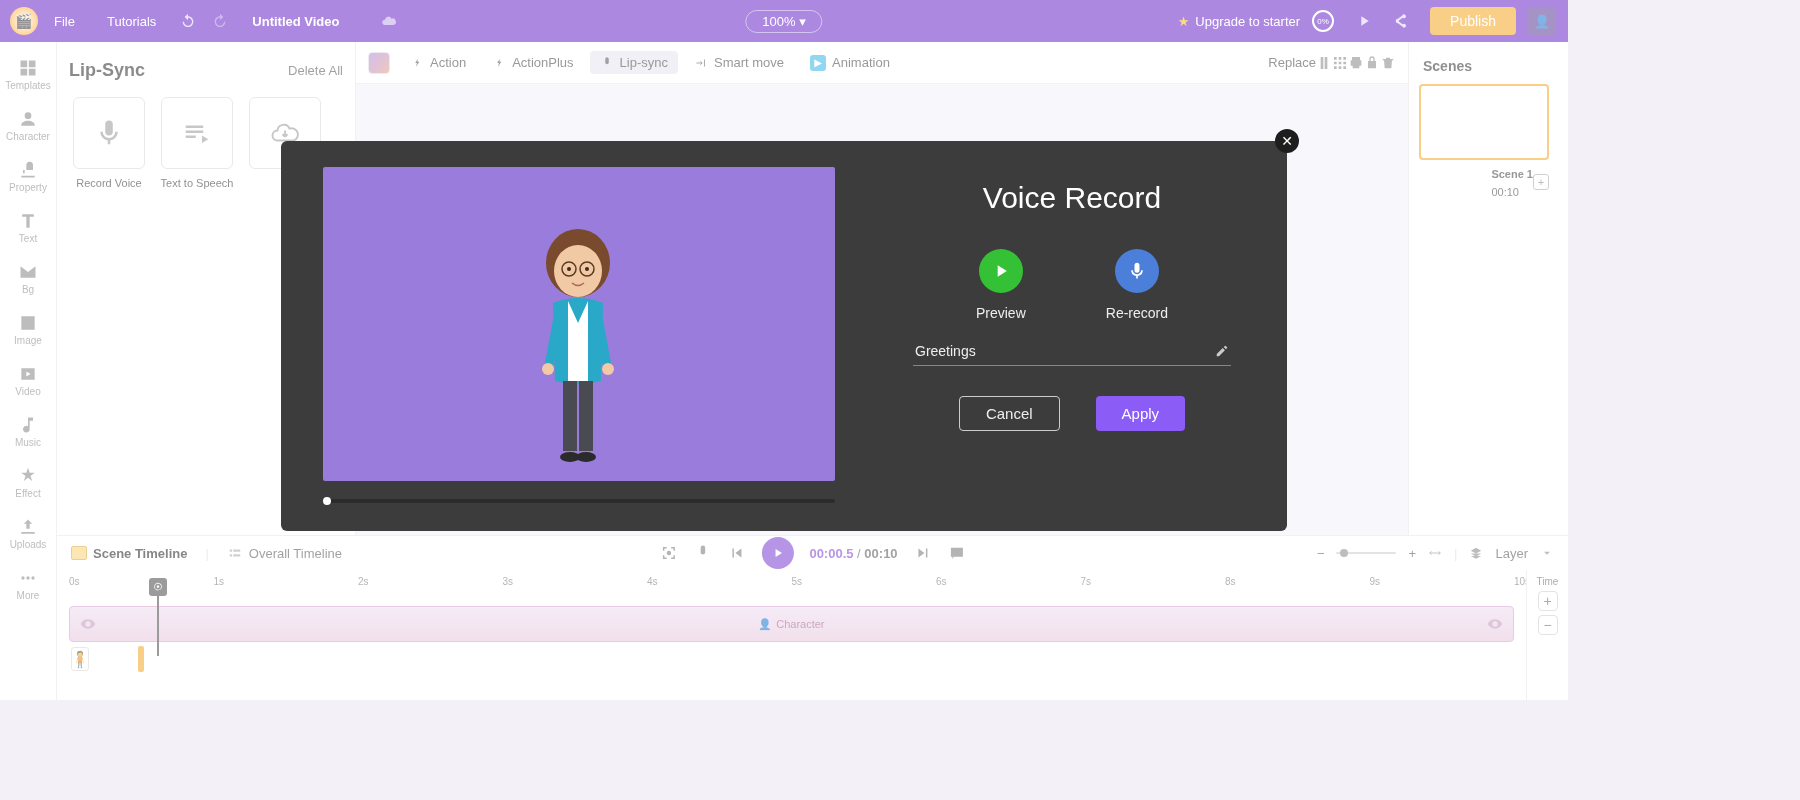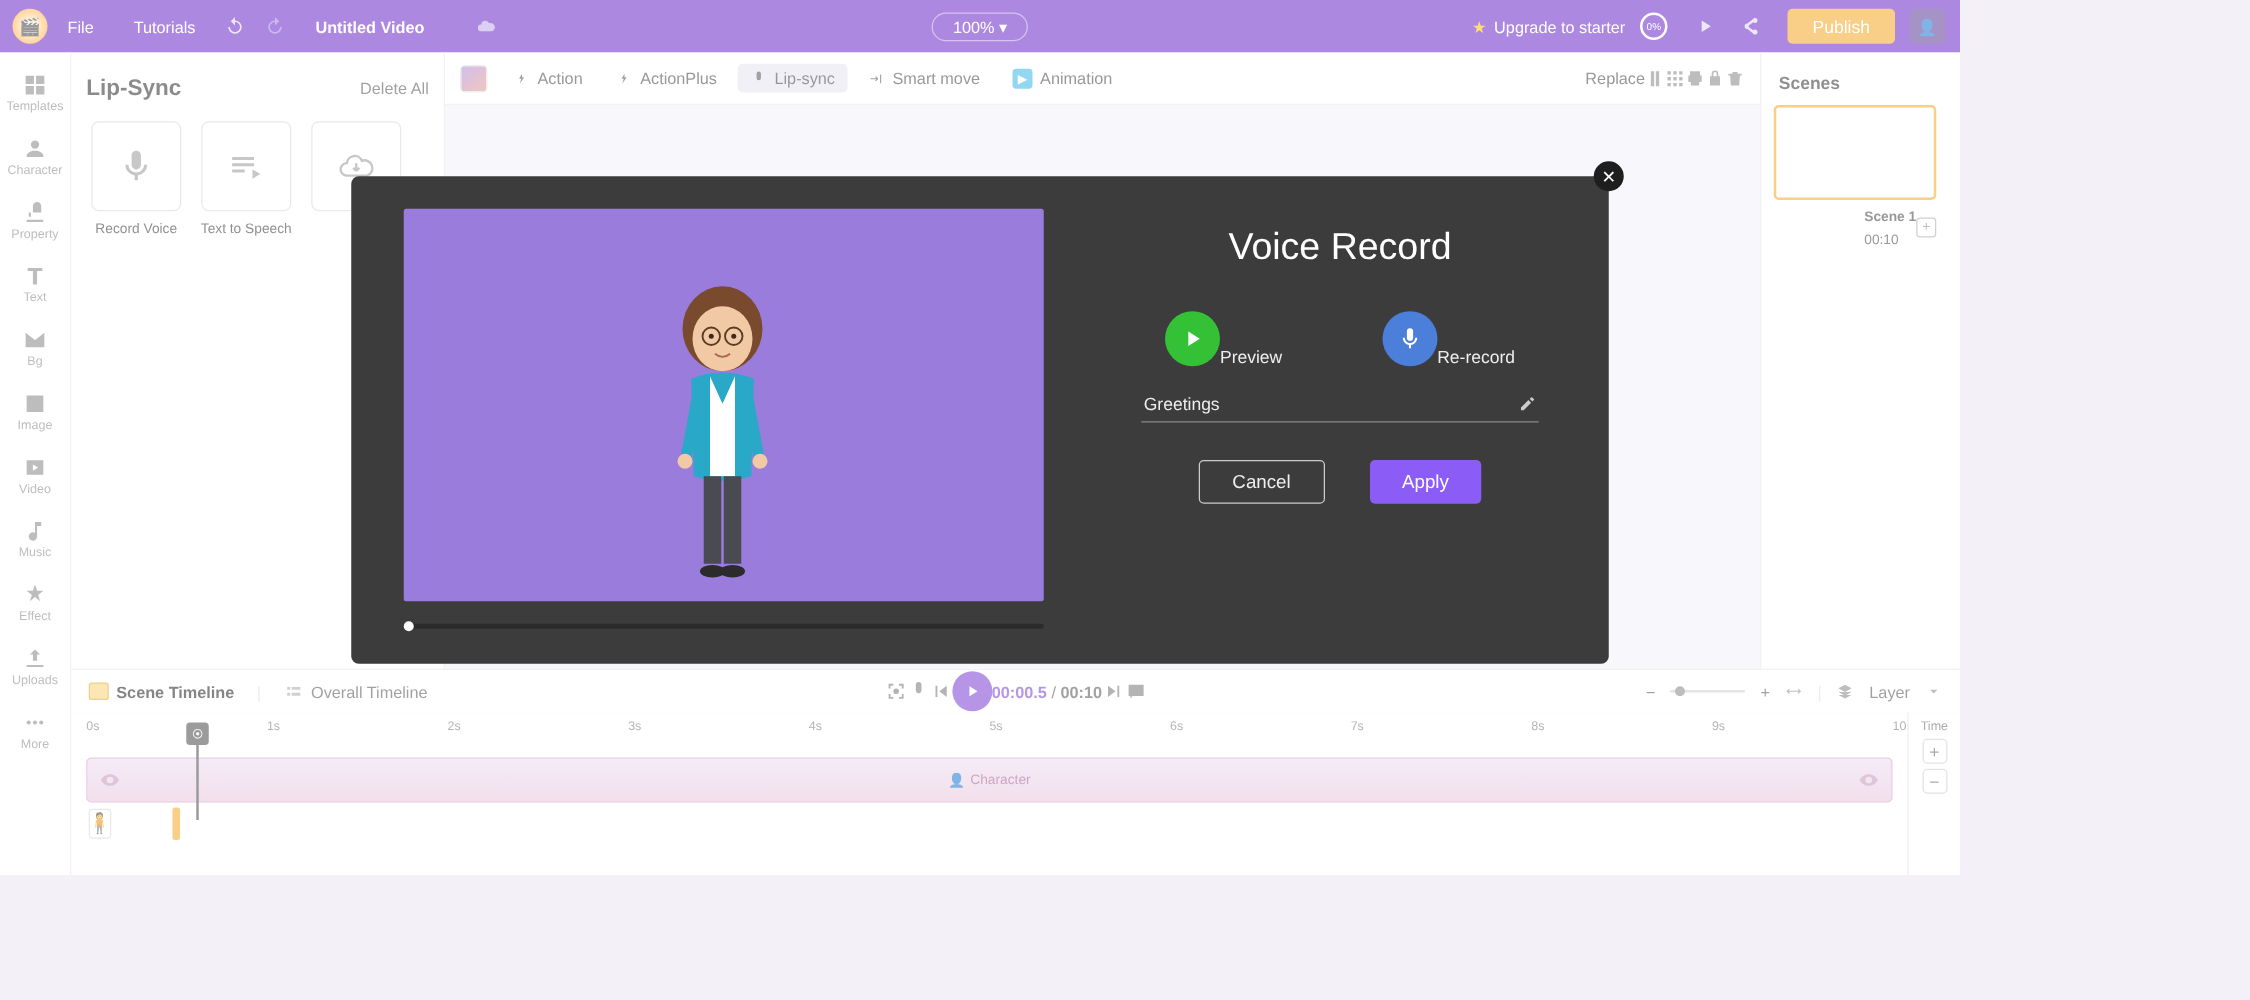--- a/index.html
+++ b/index.html
@@ -57,21 +57,21 @@
 .scene-meta{display:flex;justify-content:flex-end;align-items:center;width:130px}
 .scene-meta span{font-size:11px;color:#444}
 .add-scene{width:16px;height:16px;border:1px solid #aaa;border-radius:3px;display:flex;align-items:center;justify-content:center;font-size:11px;color:#888;cursor:pointer}
 
 
 .timeline-bar{position:absolute;left:57px;right:0;bottom:130px;height:35px;background:#fff;border-top:1px solid #e5e5e5;display:flex;align-items:center;padding:0 14px;font-size:13px;color:#555;gap:18px}
 .tl-tab{display:flex;align-items:center;gap:6px;cursor:pointer}
 .tl-tab.active{color:#222;font-weight:600}
 .tl-tab .sq{width:16px;height:14px;background:#f8d277;border:1px solid #d9a93c;border-radius:2px}
 .tl-divider{color:#ddd}
-.tl-center{position:absolute;left:50%;transform:translateX(-50%);display:flex;align-items:center;}
+.tl-center{position:absolute;left:50%;transform:translateX(-50%);display:flex;align-items:center;gap:16px}
 .tl-icon-btn{cursor:pointer;display:flex}
 .tl-icon-btn svg{width:18px;height:18px;fill:#777}
 .tl-play-circle{width:32px;height:32px;border-radius:50%;background:#7b3fd1;display:flex;align-items:center;justify-content:center;cursor:pointer}
 .tl-play-circle svg{width:14px;height:14px;fill:#fff}
 .tl-time{font-size:13px}
 .tl-time .cur{color:#7b3fd1;font-weight:600}
 .tl-right{margin-left:auto;display:flex;align-items:center;gap:12px}
 .tl-right svg{width:14px;height:14px;fill:#888}
 .tl-slider{width:60px;height:2px;background:#ccc;position:relative;border-radius:2px}
 .tl-slider .knob{width:8px;height:8px;background:#888;border-radius:50%;position:absolute;left:4px;top:-3px}
@@ -97,21 +97,21 @@
 .modal{position:absolute;left:281px;top:141px;width:1006px;height:390px;background:#3c3c3c;border-radius:6px;z-index:60;display:flex}
 .modal-close{position:absolute;right:-12px;top:-12px;width:24px;height:24px;border-radius:50%;background:#1e1e1e;color:#fff;display:flex;align-items:center;justify-content:center;font-size:14px;cursor:pointer;z-index:61}
 .modal-left{width:556px;padding:26px 0 20px 42px;display:flex;flex-direction:column}
 .video-box{width:512px;height:314px;background:#9a7cdc;border-radius:2px;display:flex;align-items:flex-end;justify-content:flex-start;position:relative;overflow:hidden}
 .character{position:absolute;left:200px;bottom:8px;display:flex;flex-direction:column;align-items:center}
 .progress-line{width:512px;height:4px;background:#2b2b2b;border-radius:2px;margin-top:18px;position:relative}
 .progress-dot{width:8px;height:8px;background:#fff;border-radius:50%;position:absolute;left:0;top:-2px}
 .modal-right{flex:1;padding:40px 40px 0 60px;color:#fff}
 .mr-title{font-size:30px;font-weight:500;text-align:center;margin-bottom:34px}
 .mr-actions{display:flex;justify-content:center;gap:80px;margin-bottom:18px}
-.mr-action{display:flex;flex-direction:row;align-items:flex-end;cursor:pointer}
+.mr-action{display:flex;flex-direction:column;align-items:center;gap:12px;cursor:pointer}
 .circ-btn{width:44px;height:44px;border-radius:50%;display:flex;align-items:center;justify-content:center}
 .circ-green{background:#35c135}
 .circ-blue{background:#4b7fd9}
 .circ-btn svg{width:20px;height:20px;fill:#fff}
 .mr-action-label{font-size:14px;color:#eee}
 .name-row{display:flex;align-items:center;border-bottom:1px solid #888;padding:4px 2px 6px;margin:10px 16px 30px 16px}
 .name-input{background:none;border:none;color:#eee;font-size:14px;flex:1;outline:none}
 .pencil{width:14px;height:14px;fill:#ccc}
 .mr-buttons{display:flex;justify-content:center;gap:36px}
 .m-btn{padding:8px 26px;border-radius:4px;font-size:15px;cursor:pointer}

